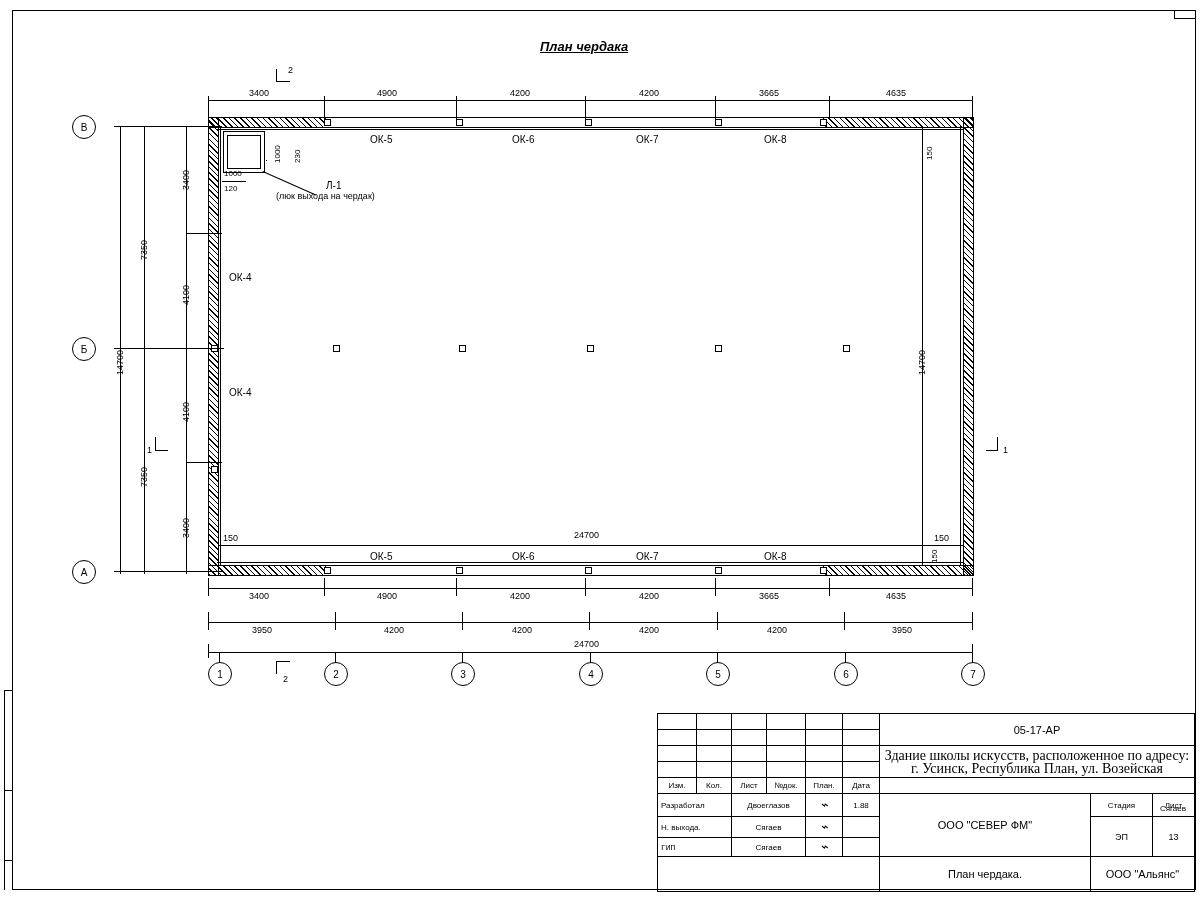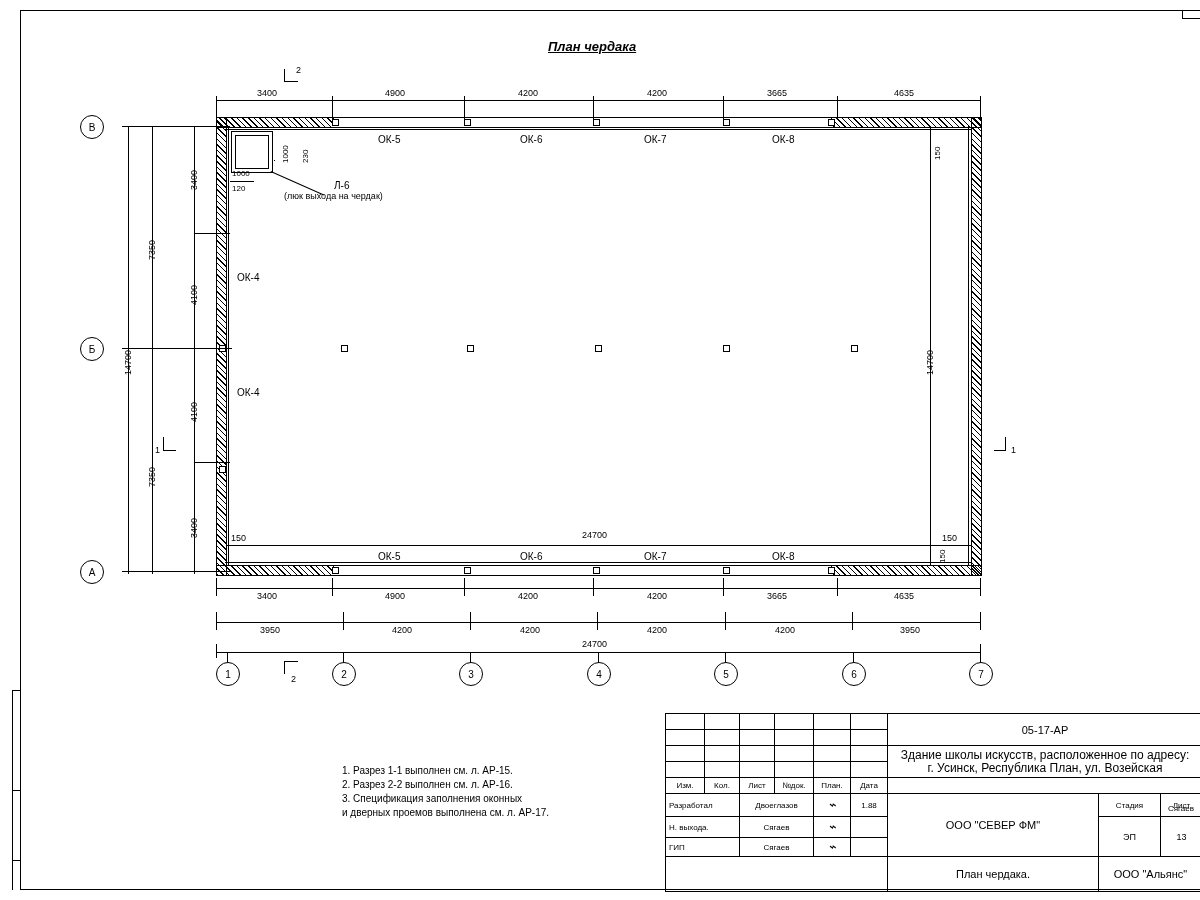--- a/index.html
+++ b/index.html
@@ -1,18 +1,18 @@
 <!DOCTYPE html>
 <html><head>
 <meta charset="utf-8">
 <style>
   html,body{margin:0;padding:0;background:#ffffff;}
   body{width:1200px;height:900px;position:relative;overflow:hidden;
        font-family:"Liberation Sans",sans-serif;color:#000;}
-  .sheet{position:absolute;left:12px;top:0;width:988px;height:900px;}
+  .sheet{position:absolute;left:4px;top:0;width:988px;height:900px;}
   .ln{position:absolute;background:#000;}
   .h{height:1px;}
   .v{width:1px;}
   .txt{position:absolute;white-space:nowrap;font-size:10px;line-height:11px;}
   .t9{font-size:9px;}
   .t8{font-size:8px;}
   .vert{transform-origin:0 0;transform:rotate(-90deg);}
   .title{position:absolute;font-style:italic;font-weight:bold;font-size:13px;
          text-decoration:underline;}
   .circ{position:absolute;border:1px solid #000;border-radius:50%;
@@ -80,21 +80,21 @@
 
   <div class="sq" style="left:329px;top:345px;"></div>
   <div class="sq" style="left:455px;top:345px;"></div>
   <div class="sq" style="left:583px;top:345px;"></div>
   <div class="sq" style="left:711px;top:345px;"></div>
   <div class="sq" style="left:839px;top:345px;"></div>
 
   <div style="position:absolute;left:219px;top:131px;width:40px;height:40px;border:1px solid #000;background:#fff;"></div>
   <div style="position:absolute;left:223px;top:135px;width:32px;height:32px;border:1px solid #000;"></div>
   <div class="ln" style="left:259px;top:171px;width:58px;height:1px;transform-origin:0 0;transform:rotate(24deg);"></div>
-  <div class="txt" style="left:322px;top:180px;">Л-6</div>
+  <div class="txt" style="left:322px;top:180px;">Л-1</div>
   <div class="txt t9" style="left:272px;top:191px;">(люк выхода на чердак)</div>
 
   <div class="txt t8 vert" style="left:268px;top:163px;">1000</div>
   <div class="txt t8 vert" style="left:288px;top:163px;">230</div>
   <div class="txt t8" style="left:220px;top:168px;">1000</div>
   <div class="ln h" style="left:218px;top:181px;width:24px;"></div>
   <div class="txt t8" style="left:220px;top:183px;">120</div>
   <div class="ln h" style="left:262px;top:160px;width:1px;height:1px;"></div>
 
   <div class="txt" style="left:366px;top:134px;">ОК-5</div>
@@ -218,26 +218,20 @@
   <div class="txt t9" style="left:279px;top:674px;">2</div>
 
   <div class="ln v" style="left:151px;top:437px;height:14px;"></div>
   <div class="ln h" style="left:151px;top:450px;width:13px;"></div>
   <div class="txt t9" style="left:143px;top:445px;">1</div>
 
   <div class="ln v" style="left:993px;top:437px;height:14px;"></div>
   <div class="ln h" style="left:982px;top:450px;width:12px;"></div>
   <div class="txt t9" style="left:999px;top:445px;">1</div>
 
-  <div class="notes" style="left:330px;top:764px;">
-    <div>1. Разрез 1-1 выполнен см. л. АР-15.</div>
-    <div>2. Разрез 2-2 выполнен см. л. АР-16.</div>
-    <div>3. Спецификация заполнения оконных</div>
-    <div>    и дверных проемов выполнена см. л. АР-17.</div>
-  </div>
 
   <table class="stamp" style="left:653px;top:713px;width:538px;">
     <tbody>
         <tr>
       <td style="width:32px;height:14px;"></td>
       <td style="width:28px;"></td>
       <td style="width:28px;"></td>
       <td style="width:32px;"></td>
       <td style="width:30px;"></td>
       <td style="width:30px;"></td>
@@ -251,21 +245,21 @@
       <td></td>
       <td></td>
     </tr>
     <tr>
       <td></td>
       <td></td>
       <td></td>
       <td></td>
       <td></td>
       <td></td>
-      <td rowspan="2" colspan="4" class="ctr" style="font-size:12px;line-height:13px;">
+      <td rowspan="2" colspan="4" class="ctr" style="font-size:14px;line-height:13px;font-family:Liberation Serif, serif;">
         <div>Здание школы искусств, расположенное по адресу:</div>
         <div>г. Усинск, Республика План, ул. Возейская</div>
       </td>
     </tr>
     <tr>
       <td></td>
       <td></td>
       <td></td>
       <td></td>
       <td></td>
@@ -291,21 +285,21 @@
     </tr>
     <tr>
       <td colspan="2" class="t8" style="height:20px;">Н. выхода.</td>
       <td colspan="2" class="ctr t8">Сягаев</td>
       <td class="ctr sig">⌁</td>
       <td class="ctr t8"></td>
       <td rowspan="2" class="ctr">ЭП</td>
       <td rowspan="2" class="ctr">13</td>
     </tr>
     <tr>
-      <td colspan="2" class="t8" style="height:18px;">ГИП</td>
+      <td colspan="2" class="t8" style="height:18px;font-family:Liberation Mono, monospace;">ГИП</td>
       <td colspan="2" class="ctr t8">Сягаев</td>
       <td class="ctr sig">⌁</td>
       <td class="ctr t8"></td>
     </tr>
     <tr>
       <td colspan="6" style="height:34px;"></td>
       <td colspan="2" class="ctr" style="font-size:11px;">План чердака.</td>
       <td colspan="2" class="ctr" style="font-size:11px;">ООО "Альянс"</td>
     </tr>
   </tbody>

